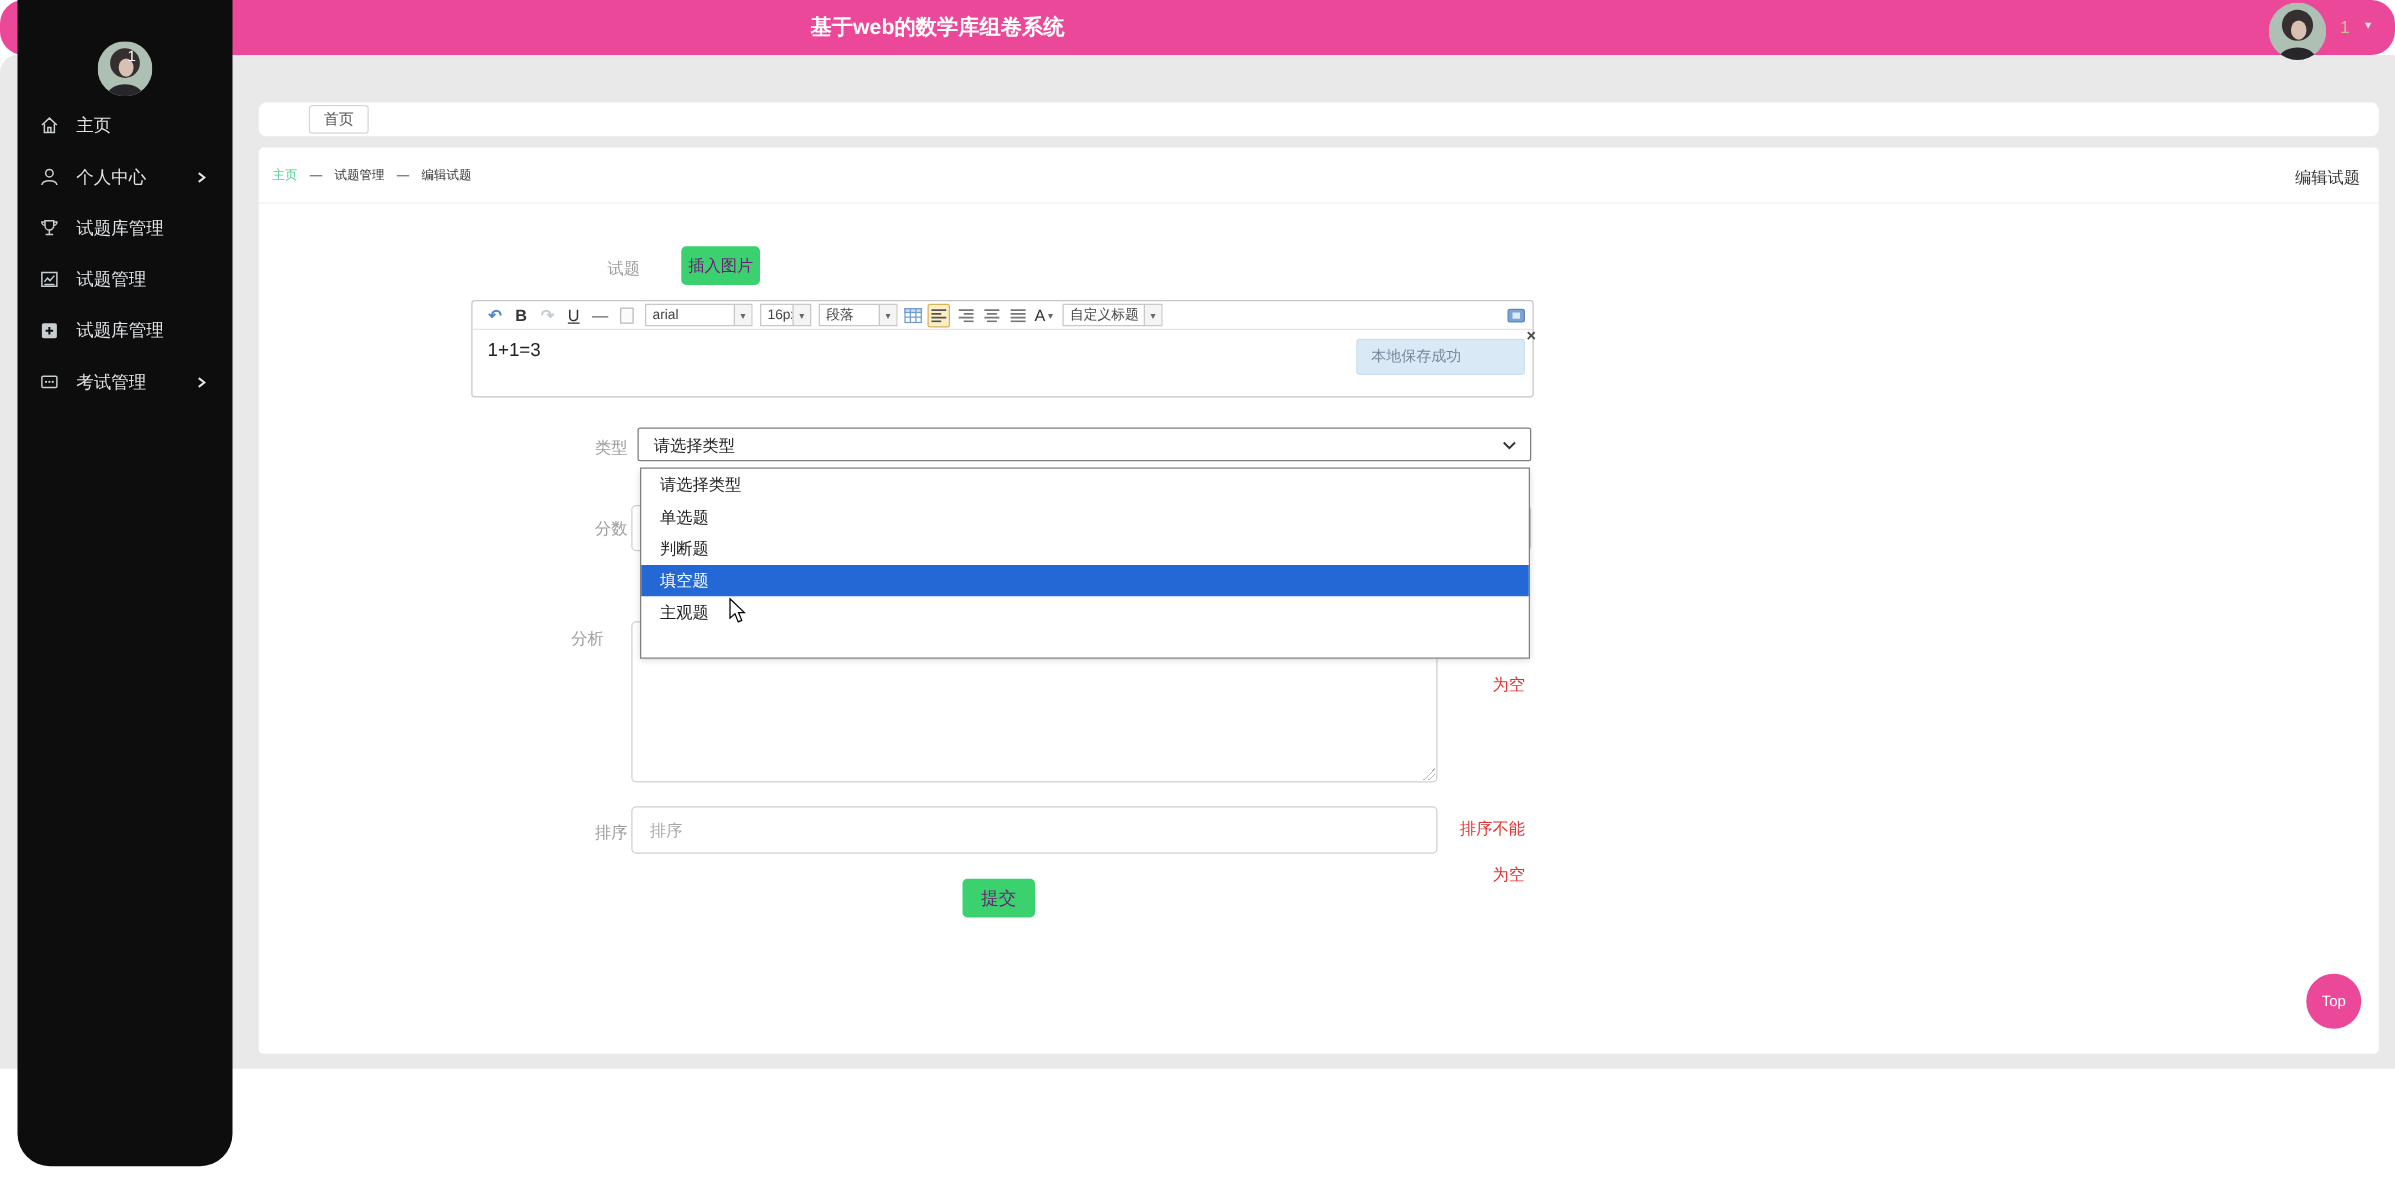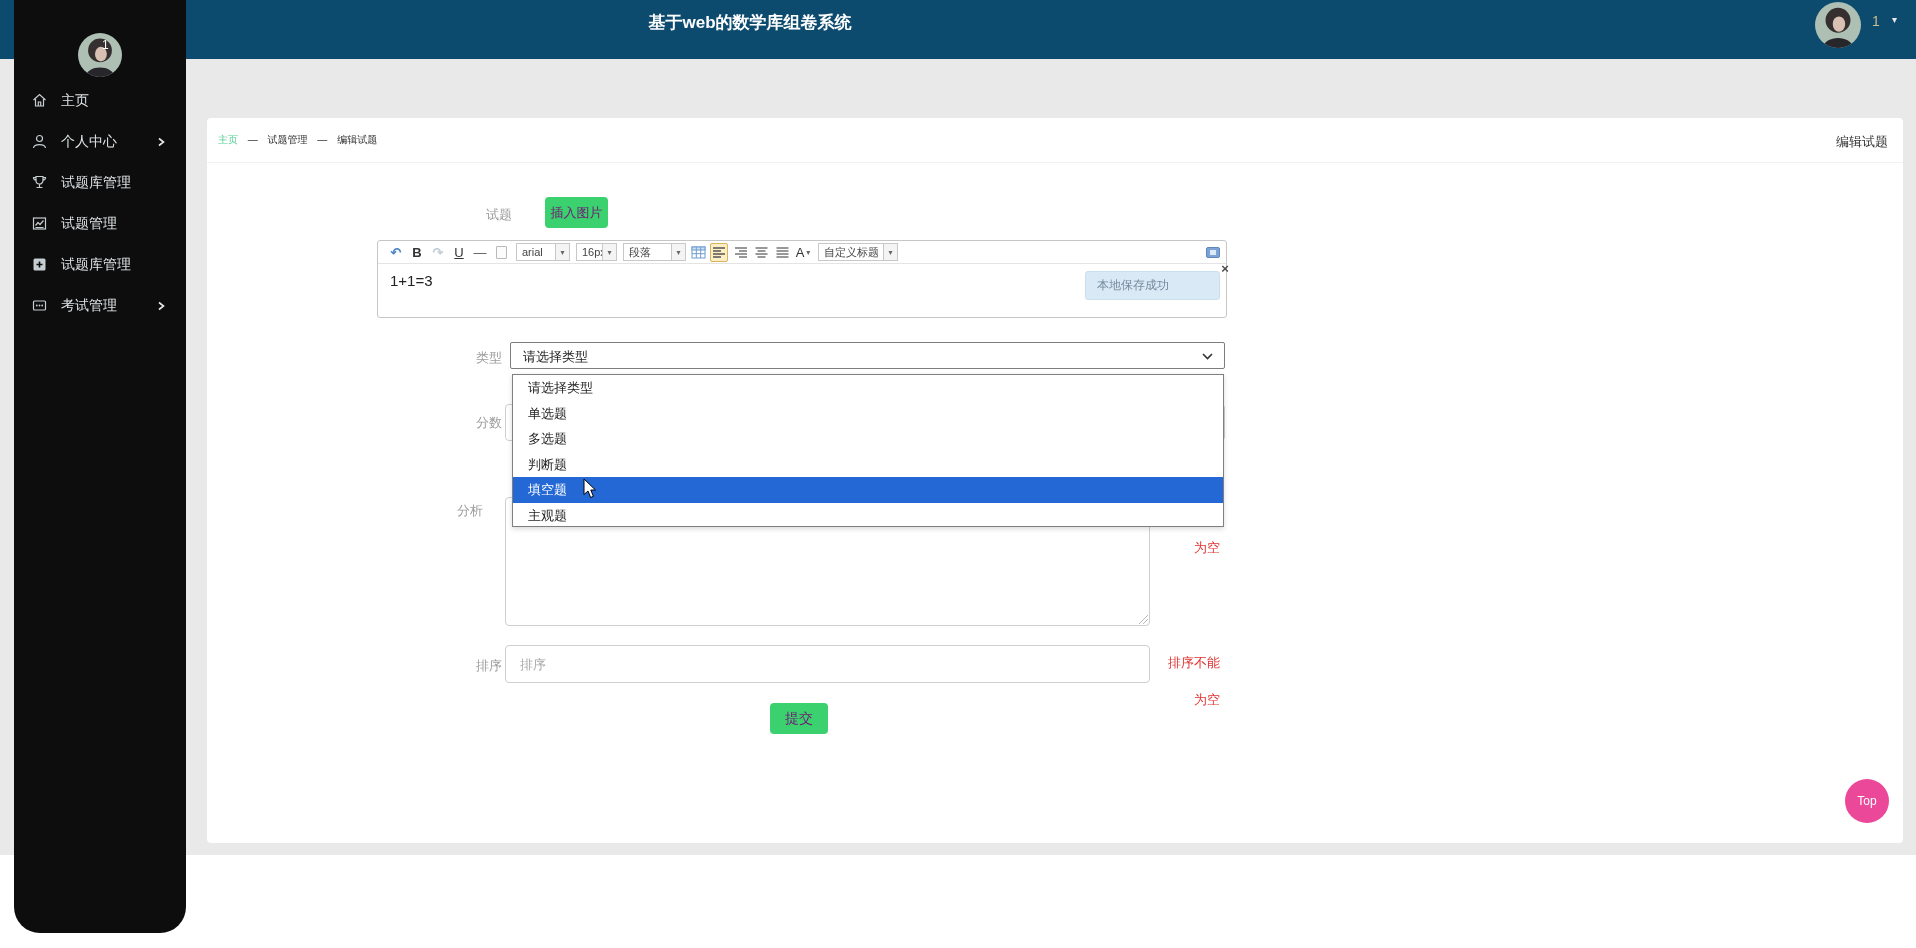--- a/index.html
+++ b/index.html
@@ -1,21 +1,21 @@
 <!DOCTYPE html>
 <html><head>
 <meta charset="utf-8">
 <style>
   * { margin:0; padding:0; box-sizing:border-box; }
   html,body { background:#fff; }
   body { font-family:"Liberation Sans", sans-serif; }
   .stage { position:relative; width:1916px; height:948px; background:#fff; overflow:hidden; }
 
   
-  .topbar { position:absolute; left:0; top:0; width:1916px; height:59px; background:#0c4a6e; z-index:10; }
+  .topbar { position:absolute; left:0; top:0; width:1916px; height:44px; background:#ec4899; z-index:10;border-radius:19px; }
   .app-title { position:absolute; left:750px; top:22px; transform:translate(-50%,-50%); color:#fff; font-size:17px; font-weight:bold; white-space:nowrap; }
   .avatar { border-radius:50%; overflow:hidden; display:block; }
   .avatar svg { display:block; }
   .hdr-avatar { position:absolute; left:1815px; top:2px; width:46px; height:46px; z-index:12; }
   .hdr-badge { position:absolute; left:1872px; top:13px; color:#cdbd8c; font-size:14px; z-index:12; }
   .hdr-caret { position:absolute; left:1892px; top:14px; color:#e8e8e8; font-size:10px; z-index:12; }
 
   
   .gray-bg { position:absolute; left:0; top:44px; width:1916px; height:811px; background:#e9e9e9; border-top-left-radius:14px; }
 
@@ -175,20 +175,23 @@
             <circle cx="11.2" cy="8.5" r=".9" fill="#c6ced2"></circle>
           </svg>
         <span class="lbl">考试管理</span>
         <svg class="chev" viewBox="0 0 10 10">
             <path d="M3 1.5 L7.5 5 L3 8.5" fill="none" stroke="#e8e8e8" stroke-width="1.6"></path>
           </svg>
       </div>
     </nav>
   </aside>
 
+  <div class="tabbar">
+    <span class="tab">首页</span>
+  </div>
 
   <div class="card"></div>
 
   <div class="bc-row">
     <div class="breadcrumb">
       <span class="home">主页</span>
       <span class="sep">—</span>
       <span>试题管理</span>
       <span class="sep">—</span>
       <span>编辑试题</span>
@@ -202,21 +205,21 @@
   <div class="editor">
     <div class="etoolbar">
       <span class="tbtn undo">↶</span>
       <span class="tbtn bold">B</span>
       <span class="tbtn redo">↷</span>
       <span class="tbtn uline">U</span>
       <span class="tbtn hr">—</span>
       <span class="tbtn">
           <span class="doc-ico"></span>
         </span>
-      <span class="tbsel" style="width:54px">
+      <span class="tbsel" style="width:86px">
         <span class="txt" style="flex:1">arial</span>
         <span class="arr">▾</span>
       </span>
       <span class="tbsel" style="width:41px">
         <span class="txt" style="flex:1">16px</span>
         <span class="arr">▾</span>
       </span>
       <span class="tbsel" style="width:63px">
         <span class="txt" style="flex:1">段落</span>
         <span class="arr">▾</span>
@@ -283,21 +286,20 @@
   <span class="flabel" style="left:448px; top:657px;">排序</span>
   <input class="sort-input" placeholder="排序" style="">
   <span class="err" style="left:1128px; top:654px;">排序不能</span>
   <span class="err" style="left:1128px; top:691px;">为空</span>
 
   <button class="btn-green btn-submit">提交</button>
 
   <div class="dropdown">
     <div class="opt">请选择类型</div>
     <div class="opt">单选题</div>
-    <div class="opt">多选题</div>
     <div class="opt">判断题</div>
     <div class="opt active">填空题</div>
     <div class="opt">主观题</div>
   </div>
 
   <svg class="cursor-arrow" width="14" height="21" viewBox="0 0 14 21">
     <polygon points="1,1 1,16.5 5,13 7.6,19.5 10.4,18.3 7.8,12 12.5,12" fill="#fff" stroke="#000" stroke-width="1"></polygon>
   </svg>
 
   <div class="top-btn">Top</div>

